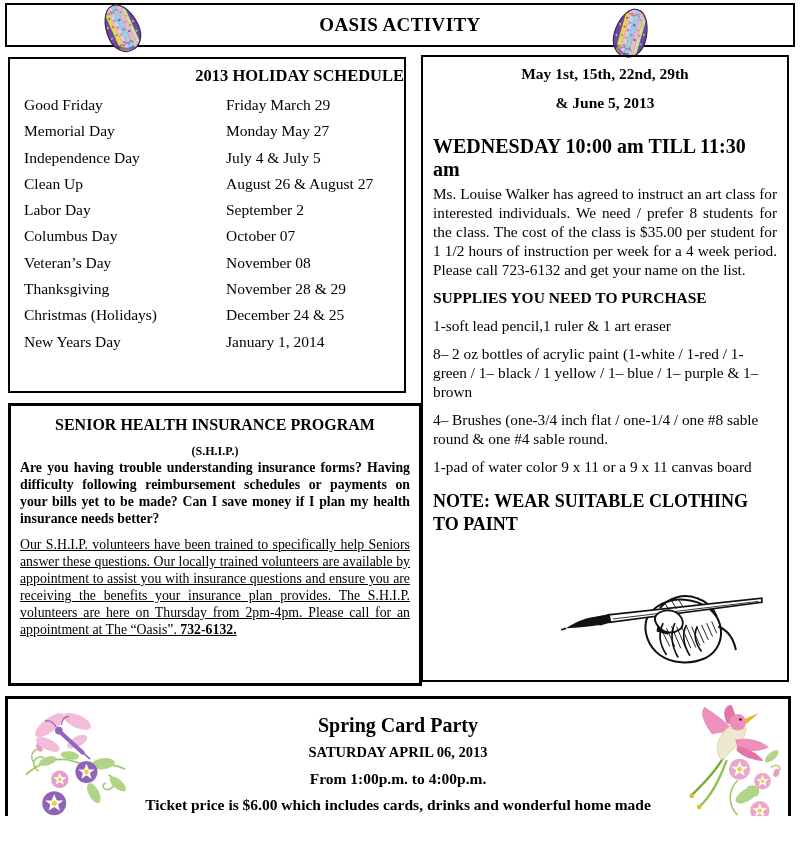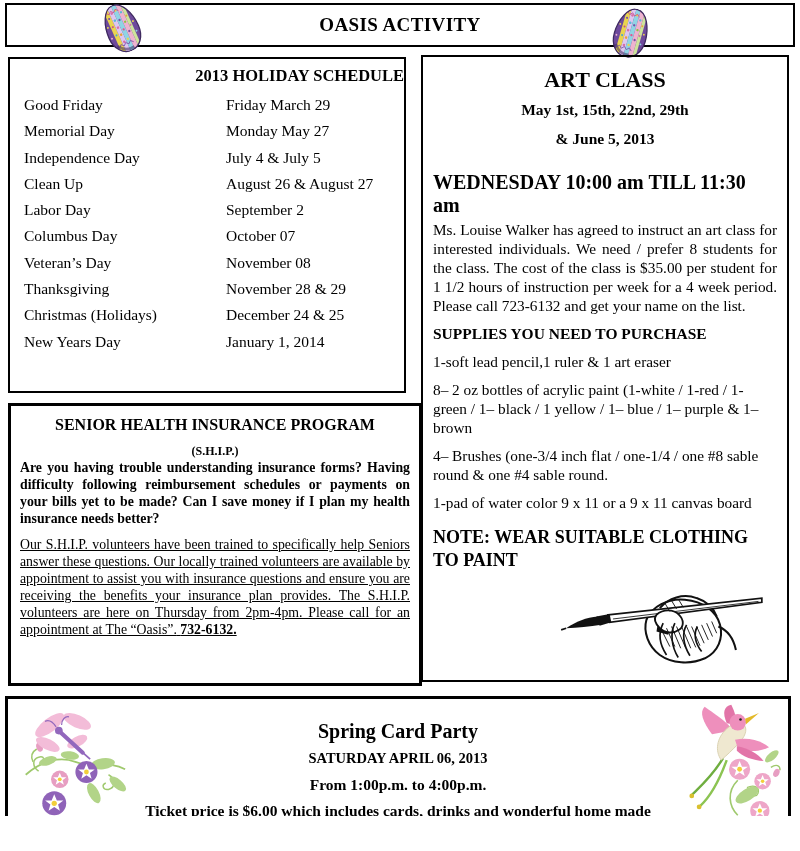--- a/index.html
+++ b/index.html
@@ -38,21 +38,21 @@
   .art-title{text-align:center;font-weight:bold;font-size:22px;margin:10px 0 0;}
   .art-dates{text-align:center;font-weight:bold;font-size:15.5px;line-height:25px;margin:4px 0 0;}
   .art-schedule{font-weight:bold;font-size:20px;margin:20px 0 0;}
   .art-desc{font-size:15.3px;line-height:19px;text-align:justify;margin:3px 0 3px;}
   .supplies-title{font-weight:bold;font-size:15.5px;margin:10px 0 0;}
   .supply-item{font-size:15.3px;line-height:19px;margin:9px 0 0;}
   .art-note{font-weight:bold;font-size:18px;line-height:23px;margin:14px 0 0;}
   .brush-art{position:absolute;right:18px;bottom:10px;width:210px;height:92px;}
 
   
-  .party-text{width:560px;margin:0 auto;text-align:center;padding-top:18px;}
+  .party-text{width:560px;margin:12px auto;text-align:center;padding-top:0;}
   .party-title{font-weight:bold;font-size:20px;line-height:28px;}
   .party-date{font-weight:bold;font-size:14.5px;line-height:26px;}
   .party-time{font-weight:bold;font-size:15.5px;line-height:27px;}
   .party-details{font-weight:bold;font-size:15.5px;line-height:25px;}
   .decor{position:absolute;top:4px;}
   .decor-left{left:8px;width:128px;height:138px;}
   .decor-right{right:2px;width:102px;height:138px;}
 </style>
 </head>
 <body>
@@ -263,21 +263,20 @@
   </section>
 
   <section class="ship-box">
     <div class="ship-title">SENIOR HEALTH INSURANCE PROGRAM</div>
     <div class="ship-subtitle">(S.H.I.P.)</div>
     <p class="ship-intro">Are you having trouble understanding insurance forms? Having difficulty following reimbursement schedules or payments on your bills yet to be made?  Can I save money if I plan my health insurance needs better?</p>
     <p class="ship-body"><span>Our S.H.I.P. volunteers have been trained to specifically help Seniors answer these questions.  Our locally trained volunteers are available by appointment to assist you with insurance questions and ensure you are receiving the benefits your insurance plan provides.  The S.H.I.P. volunteers are here on Thursday from 2pm-4pm.  Please call for an appointment at The “Oasis”.</span> <span class="ship-phone">732-6132.</span></p>
   </section>
 
   <section class="art-box">
-    <div class="art-title">ART CLASS</div>
     <div class="art-dates">May 1st, 15th, 22nd, 29th</div>
     <div class="art-dates">&amp; June 5, 2013</div>
     <div class="art-schedule">WEDNESDAY 10:00 am TILL 11:30 am</div>
     <p class="art-desc">Ms. Louise Walker has agreed to instruct an art class for interested individuals. We need / prefer 8 students for the class. The cost of the class is $35.00 per student for 1 1/2 hours of instruction per week for a 4 week period. Please call 723-6132 and get your name on the list.</p>
     <div class="supplies-title">SUPPLIES YOU NEED TO PURCHASE</div>
     <div>
 
         <p class="supply-item">1-soft lead pencil,1 ruler &amp; 1 art eraser</p>
 
         <p class="supply-item">8– 2 oz bottles of acrylic paint (1-white / 1-red / 1-green / 1– black / 1 yellow / 1– blue / 1– purple &amp; 1– brown</p>

